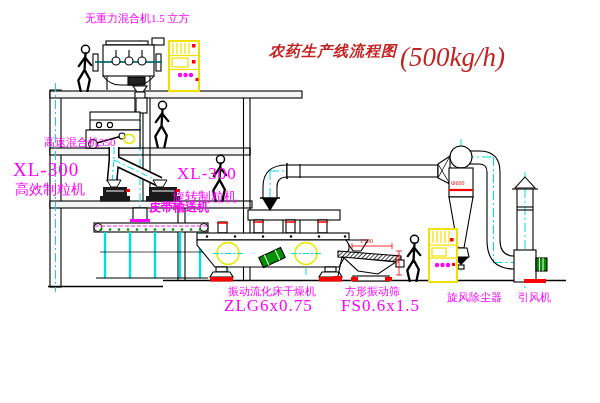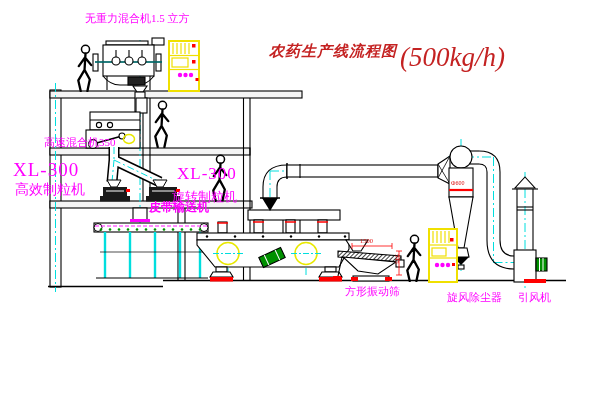--- a/index.html
+++ b/index.html
@@ -343,22 +343,25 @@
   <div class="lbl" style="left:44px;top:109px;font-size:11px;margin-top:28px;">高速混合机350</div>
 
   <div class="lbl model" style="left:13px;top:160px;font-size:19px;">XL-300</div>
   <div class="lbl" style="left:15px;top:183px;font-size:14px;">高效制粒机</div>
 
   <div class="lbl model" style="left:177px;top:165px;font-size:17px;">XL-300</div>
   <div class="lbl" style="left:172px;top:190px;font-size:13px;">旋转制粒机</div>
 
   <div class="lbl" style="left:149px;top:201px;font-size:12px;font-weight:bold;">皮带输送机</div>
 
+  <div class="lbl" style="left:228px;top:286px;font-size:11px;">振动流化床干燥机</div>
+  <div class="lbl model" style="left:224px;top:297px;font-size:17px;">ZLG6x0.75</div>
 
   <div class="lbl" style="left:345px;top:286px;font-size:11px;">方形振动筛</div>
+  <div class="lbl model" style="left:341px;top:297px;font-size:17px;">FS0.6x1.5</div>
 
   <div class="lbl" style="left:447px;top:292px;font-size:11px;">旋风除尘器</div>
 
   <div class="lbl" style="left:518px;top:292px;font-size:11px;">引风机</div>
 
   <div class="lbl red" style="left:360px;top:238px;font-size:6.5px;">1500</div>
   <div class="lbl red vtext" style="left:393px;top:254px;font-size:6.5px;">545</div>
   <div class="lbl red" style="left:451px;top:180px;font-size:6px;">Φ600</div>
 </div>
 

